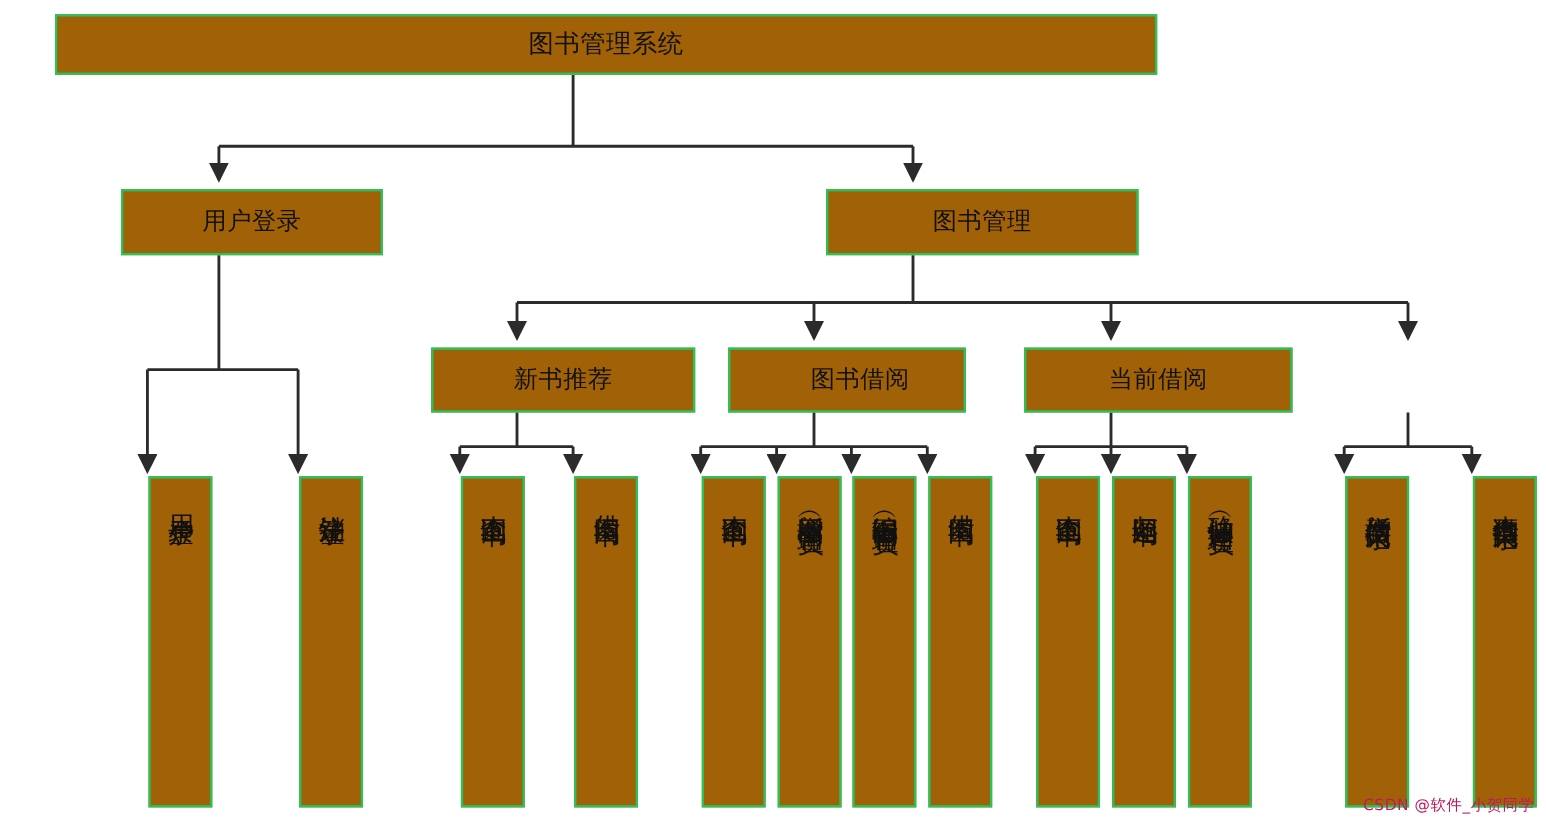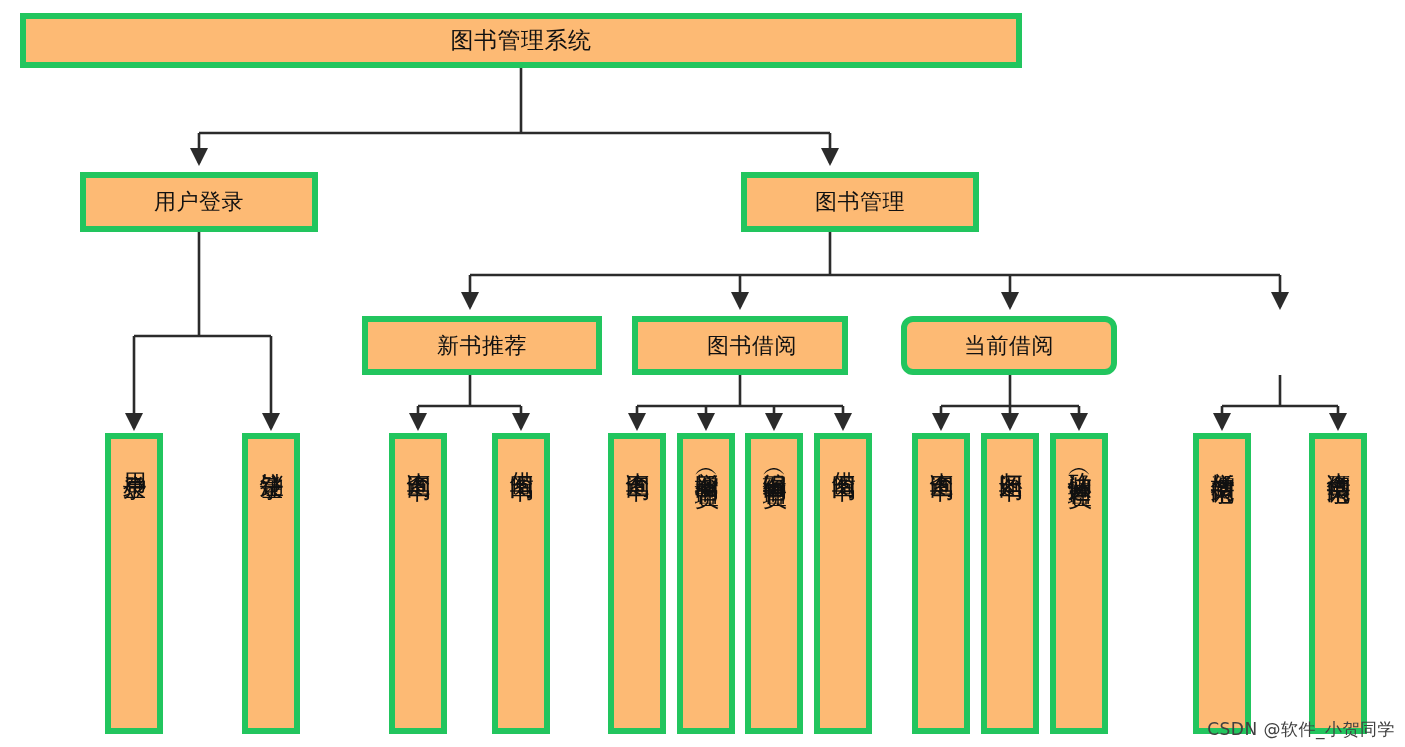--- a/index.html
+++ b/index.html
@@ -22,26 +22,27 @@
     position: absolute;
     left: 0;
     top: 0;
     width: 1405px;
     height: 747px;
     pointer-events: none;
   }
   .node {
     position: absolute;
     box-sizing: border-box;
-    background: #fdba74;
-    border: 6px solid #22c55e;
+    background: #a16207;
+    border: 2px solid #22c55e;
     display: flex;
     align-items: center;
     justify-content: center;
     color: #111111;
+    margin-left: 30px;
   }
   .node-label {
     display: block;
     text-align: center;
     line-height: 1.05;
     color: #111111;
     letter-spacing: 0.5px;
   }
   
   .node.horiz .node-label {
@@ -62,22 +63,22 @@
     text-orientation: upright;
     font-size: 24px;
     line-height: 1.15;
     letter-spacing: 2px;
     white-space: nowrap;
   }
   .watermark {
     position: absolute;
     right: 10px;
     bottom: 6px;
-    font-size: 17px;
-    color: #404040;
+    font-size: 14px;
+    color: #be185d;
     white-space: nowrap;
     letter-spacing: 0.5px;
     pointer-events: none;
   }
 </style>
 </head>
 <body>
 
 <div id="diagram-root">
 
@@ -131,31 +132,31 @@
     </g>
   </svg>
 
   <div class="node horiz root" style="left:20px; top:13px; width:1002px; height:55px;">
     <span class="node-label">图书管理系统</span>
   </div>
 
   <div class="node horiz" style="left:80px; top:172px; width:238px; height:60px;">
     <span class="node-label">用户登录</span>
   </div>
-  <div class="node horiz" style="left:741px; top:172px; width:238px; height:60px;">
+  <div class="node horiz" style="left:721px; top:172px; width:284px; height:60px;">
     <span class="node-label">图书管理</span>
   </div>
 
   <div class="node horiz" style="left:362px; top:316px; width:240px; height:59px;">
     <span class="node-label">新书推荐</span>
   </div>
   <div class="node horiz" style="left:632px; top:316px; width:216px; height:59px;padding-left:24px;">
     <span class="node-label">图书借阅</span>
   </div>
-  <div class="node horiz" style="left:901px; top:316px; width:216px; height:59px;border-radius:12px;">
+  <div class="node horiz" style="left:901px; top:316px; width:244px; height:59px;">
     <span class="node-label">当前借阅</span>
   </div>
 
   <div class="node vert" style="left:105px; top:433px; width:58px; height:301px;">
     <span class="node-label">用户登录</span>
   </div>
   <div class="node vert" style="left:242px; top:433px; width:58px; height:301px;">
     <span class="node-label">注销登录</span>
   </div>
 

